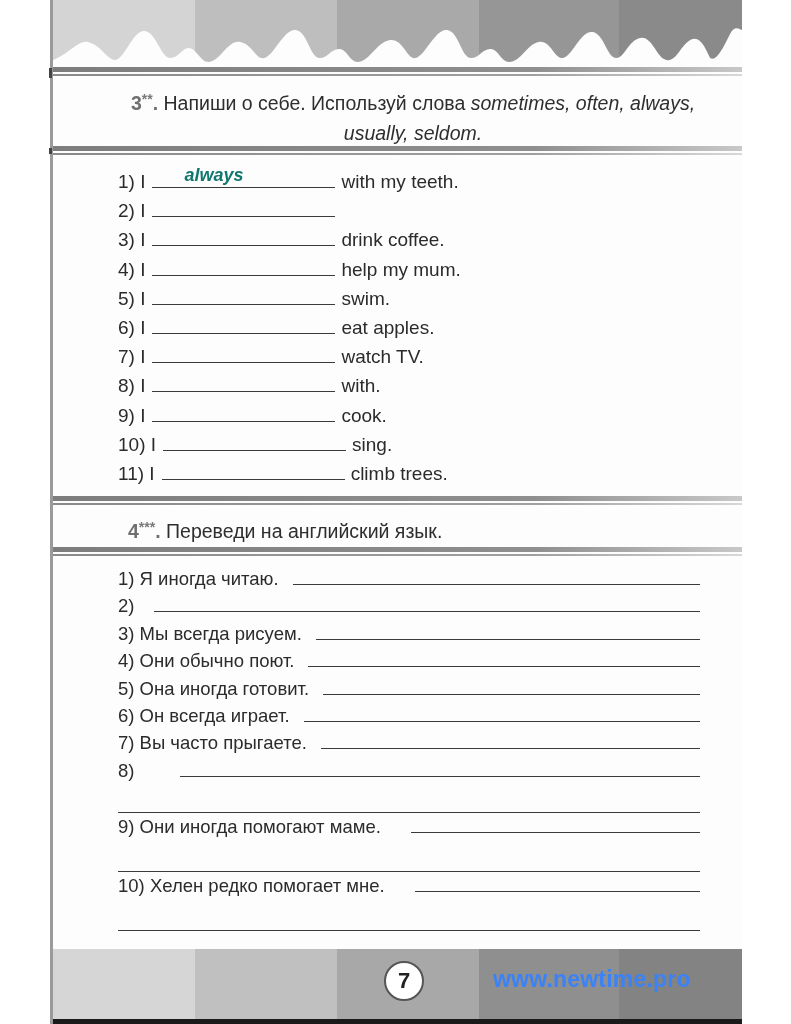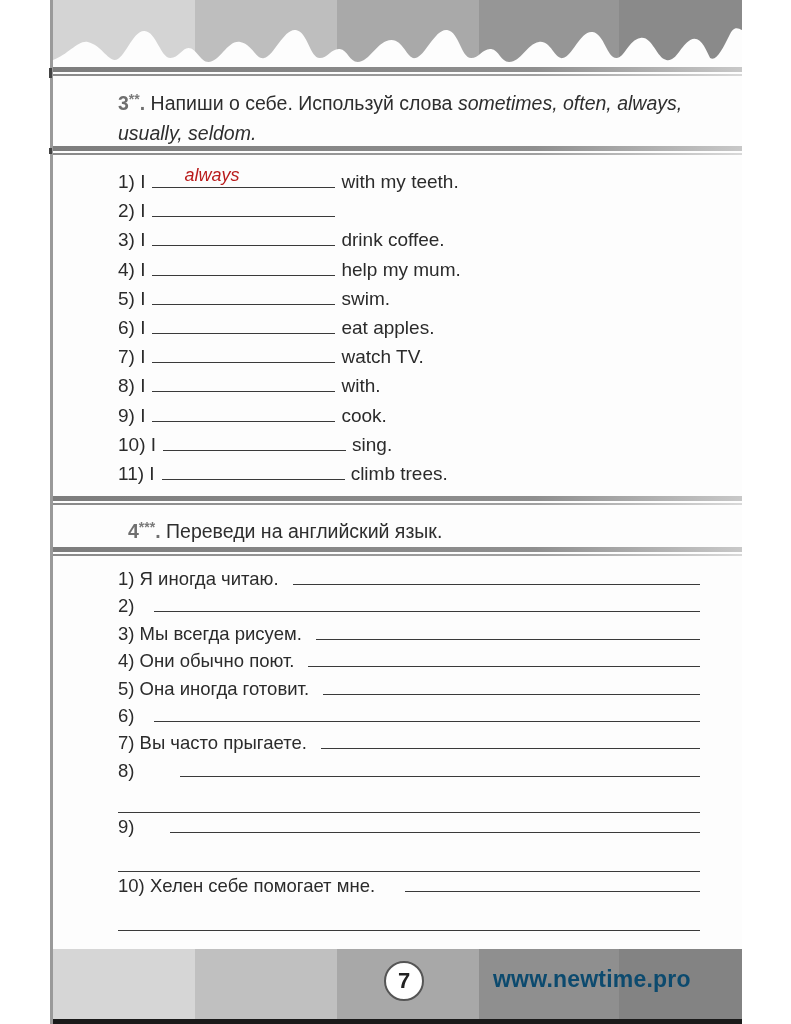--- a/index.html
+++ b/index.html
@@ -97,21 +97,22 @@
       text-align: center;
       font-style: italic;
       line-height: 20px;
       vertical-align: baseline;
     }
     .blank .answer {
       position: absolute;
       left: 32px;
       top: -2px;
       font-size: 18px;
-      color: #b91c1c;
+      color: #0f766e;
+      font-weight: bold;
     }
     .ex4-list {
       position: absolute;
       left: 117px;
       top: 565px;
       width: 582px;
     }
     .ex4-row {
       height: 27.4px;
       font-size: 18.5px;
@@ -163,21 +164,21 @@
       font-weight: bold;
       font-size: 22px;
       color: #222;
     }
     .site-url {
       position: absolute;
       left: 440px;
       top: 966px;
       font-size: 23px;
       font-weight: bold;
-      color: #0c4a6e;
+      color: #3b82f6;
       letter-spacing: 0.2px;
     }
     .left-marks {
       position: absolute;
       left: 49px;
       width: 3px;
       background: #444;
     }
   </style>
 </head>
@@ -198,21 +199,21 @@
              C318,62 326,40 340,40 C352,40 356,60 364,58 C374,56 384,28 396,30 C408,32 410,58 420,58 C428,58 432,48 440,49 C448,50 450,62 458,62
              C470,62 476,44 488,42 C500,40 504,60 512,58 C522,56 530,30 542,32 C554,34 556,58 566,58 C574,58 578,40 590,38 C602,36 606,58 616,60
              C626,62 630,46 640,40 C650,34 656,50 660,58 C666,62 672,50 680,34 C684,26 688,28 692,30 L692,66 L0,66 Z" fill="#fdfdfd"></path>
   </svg>
 
   <div class="separator" style="top:67px">
     <div class="thick"></div>
       <div class="thin"></div>
   </div>
 
-  <div class="task-title" style="top:84px; left:65px;">
+  <div class="task-title" style="top:84px; left:65px;text-align:center;">
     <span class="task-num">3</span><span class="task-stars">**</span><span class="task-num">.</span>
     <span>Напиши о себе. Используй слова </span><i>sometimes, often, always, usually, seldom.</i>
   </div>
 
   <div class="separator" style="top:146px">
     <div class="thick"></div>
       <div class="thin"></div>
   </div>
 
   <div class="ex3-list" style="left:65px;">
@@ -304,39 +305,39 @@
     </div>
     <div class="ex4-row">
       <span>4)</span>&nbsp;<span>Они обычно поют.</span>
       <span class="fill"></span>
     </div>
     <div class="ex4-row">
       <span>5)</span>&nbsp;<span>Она иногда готовит.</span>
       <span class="fill"></span>
     </div>
     <div class="ex4-row">
-      <span>6)</span>&nbsp;
+      <span>6)</span>&nbsp;<span>Он всегда играет.</span>
       <span class="fill"></span>
     </div>
     <div class="ex4-row">
       <span>7)</span>&nbsp;<span>Вы часто прыгаете.</span>
       <span class="fill"></span>
     </div>
     <div class="ex4-row">
       <span>8)</span>&nbsp;
       <span class="fill" style="margin-left:40px"></span>
     </div>
     <div class="cont-line"></div>
     <div class="ex4-row" style="height:30px">
-      <span>9)</span>&nbsp;
+      <span>9)</span>&nbsp;<span>Они иногда помогают маме.</span>
       <span class="fill" style="margin-left:30px"></span>
     </div>
     <div class="cont-line"></div>
     <div class="ex4-row" style="height:30px">
-      <span>10)</span>&nbsp;<span>Хелен себе помогает мне.</span>
+      <span>10)</span>&nbsp;<span>Хелен редко помогает мне.</span>
       <span class="fill" style="margin-left:30px"></span>
     </div>
     <div class="cont-line"></div>
   </div>
 
   <div class="footer-stripes">
     <div class="stripe" style="width:143px;background:#d6d6d6"></div>
     <div class="stripe" style="width:142px;background:#c0c0c0"></div>
     <div class="stripe" style="width:143px;background:#a8a8a8"></div>
     <div class="stripe" style="width:140px;background:#8f8f8f"></div>

